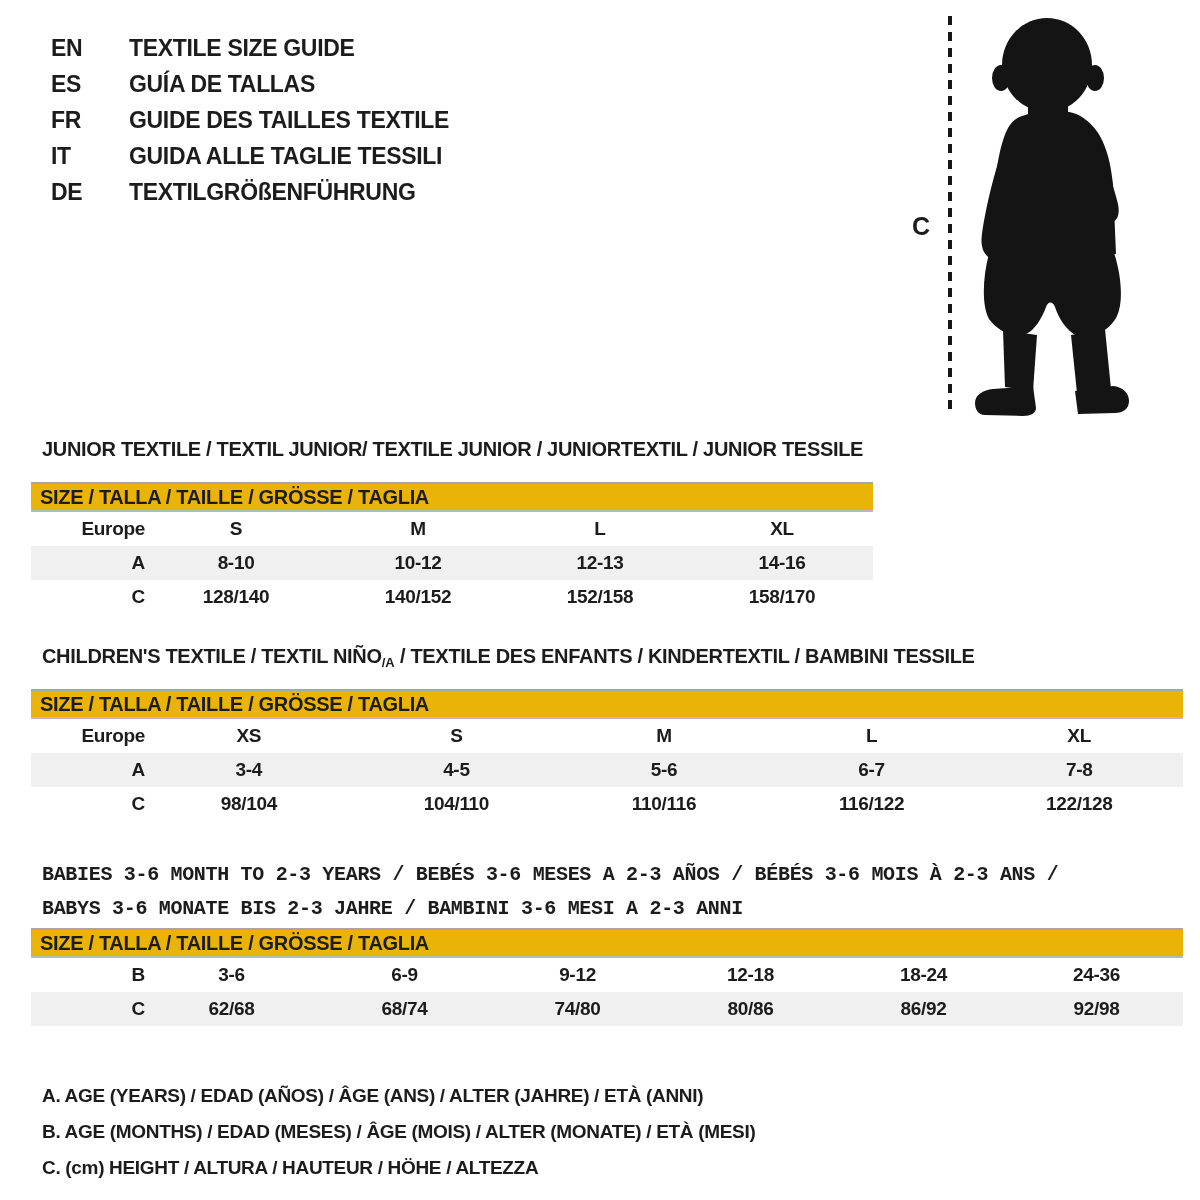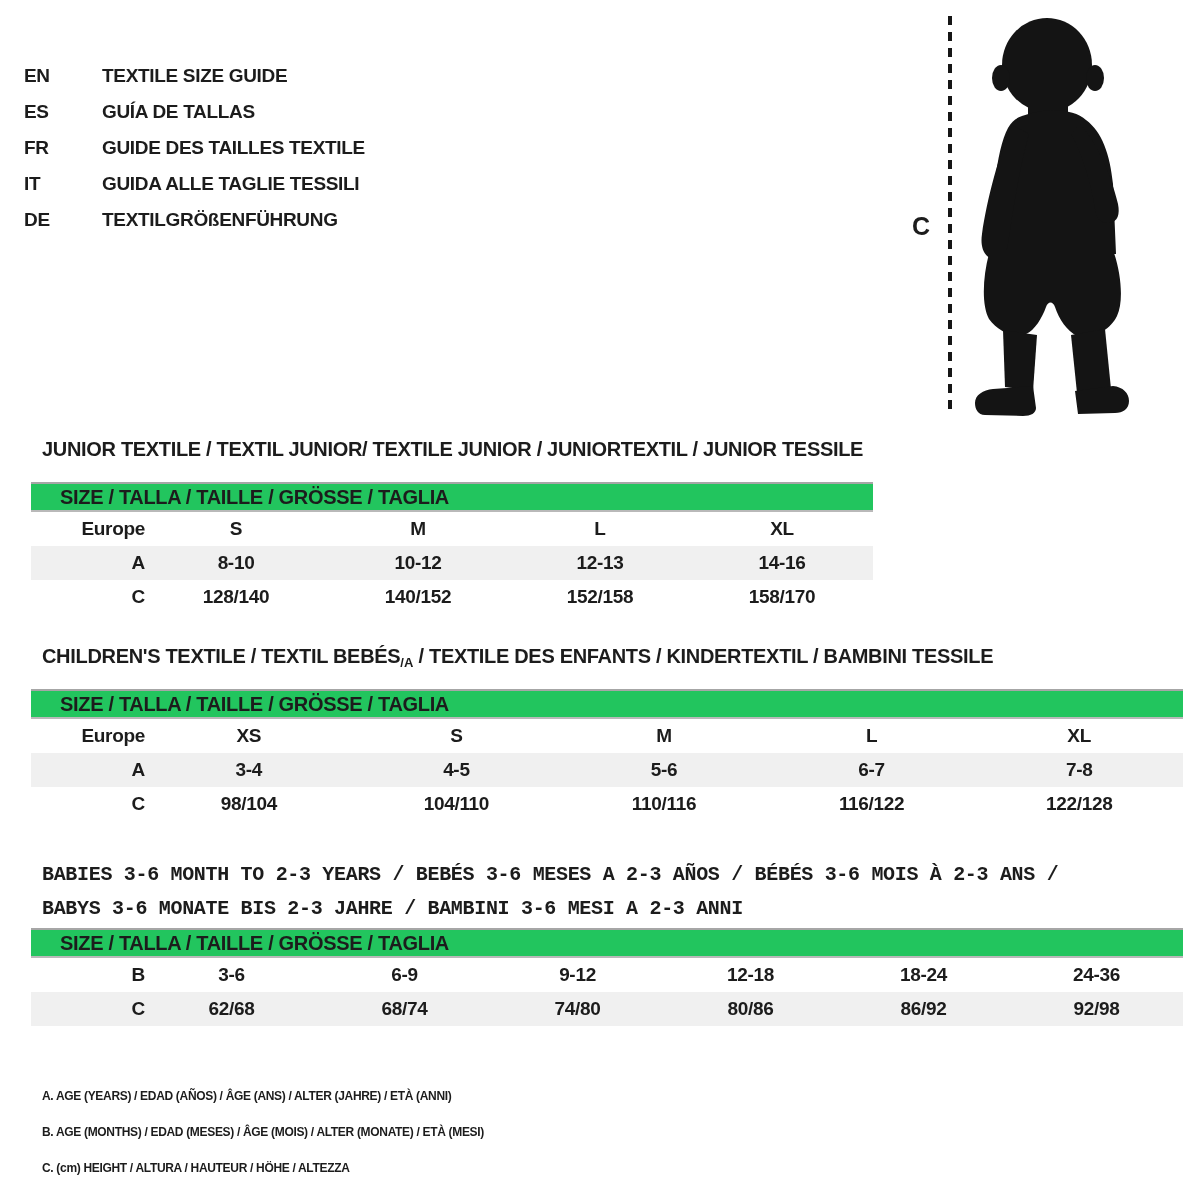--- a/index.html
+++ b/index.html
@@ -9,21 +9,21 @@
     font-family: "Liberation Sans", sans-serif;
     font-weight: bold;
     color: #1c1c1c;
     position: relative;
     overflow: hidden;
     letter-spacing: -0.02em;
   }
   .canvas { position: absolute; inset: 0; }
 
   
-  .lang-list { position: absolute; left: 24px; top: 30px; font-size: 19px; line-height: 36px; margin-top: 28px; }
+  .lang-list { position: absolute; left: 51px; top: 30px; font-size: 23px; line-height: 36px; }
   .lang-row { display: flex; white-space: nowrap; }
   .lang-code { width: 78px; flex: 0 0 78px; }
 
   
   .measure-line {
     position: absolute; left: 948px; top: 16px; width: 4px; height: 400px;
     background: repeating-linear-gradient(to bottom, #161616 0 9px, transparent 9px 16px);
   }
   .measure-label { position: absolute; left: 912px; top: 212px; font-size: 25px; }
   .baby-svg { position: absolute; left: 962px; top: 12px; }
@@ -32,36 +32,36 @@
   .sec-title { position: absolute; left: 42px; margin: 0; font-size: 20px; line-height: 24px; white-space: nowrap; font-weight: bold; }
   #junior-title   { top: 437px; }
   #children-title { top: 644px; }
   #babies-title   { top: 858px; line-height: 34px; font-family: Liberation Mono, monospace; }
   .sub-a { font-size: 13px; position: relative; top: 4px; letter-spacing: 0; }
 
   
   .size-table { position: absolute; left: 31px; border-collapse: collapse; table-layout: fixed; font-size: 19px; }
   .size-table th, .size-table td { padding: 0; }
   th.bar {
-    background: #22c55e;
+    background: #eab308;
     border-top: 2px solid #a6a6a6;
     border-bottom: 2px solid #b9b9b9;
-    height: 26px; text-align: left; padding-left: 29px;
+    height: 26px; text-align: left; padding-left: 9px;
     font-size: 20px; font-weight: bold; white-space: nowrap;
   }
   .size-table tbody td { text-align: center; height: 34px; vertical-align: middle; }
   .size-table td.lbl { text-align: right; padding-left: 12px; }
   tr.row-alt { background: #f0f0f0; }
   col.c-label { width: 114px; }
   #junior-table   { top: 482px; width: 842px; }
   #children-table { top: 689px; width: 1152px; }
   #babies-table   { top: 928px; width: 1152px; }
 
   
-  .legend { position: absolute; left: 42px; top: 1078px; font-size: 12px; line-height: 36px; white-space: nowrap; }
+  .legend { position: absolute; left: 42px; top: 1078px; font-size: 19px; line-height: 36px; white-space: nowrap; }
 </style>
 </head>
 <body>
 
 <div class="canvas">
 
   <div class="lang-list">
     <div class="lang-row">
       <span class="lang-code">EN</span>
       <span class="lang-label">TEXTILE SIZE GUIDE</span>
@@ -133,21 +133,21 @@
       <tr>
         <td class="lbl">C</td>
         <td>128/140</td>
         <td>140/152</td>
         <td>152/158</td>
         <td>158/170</td>
       </tr>
     </tbody>
   </table>
 
-  <h2 class="sec-title" id="children-title"><span>CHILDREN'S TEXTILE / TEXTIL BEBÉS</span><span class="sub-a">/A</span><span> / TEXTILE DES ENFANTS / KINDERTEXTIL / BAMBINI TESSILE</span></h2>
+  <h2 class="sec-title" id="children-title"><span>CHILDREN'S TEXTILE / TEXTIL NIÑO</span><span class="sub-a">/A</span><span> / TEXTILE DES ENFANTS / KINDERTEXTIL / BAMBINI TESSILE</span></h2>
   <table class="size-table" id="children-table">
     <colgroup>
         <col class="c-label">
         <col>
         <col>
         <col>
         <col>
         <col>
       </colgroup>
     <thead>

